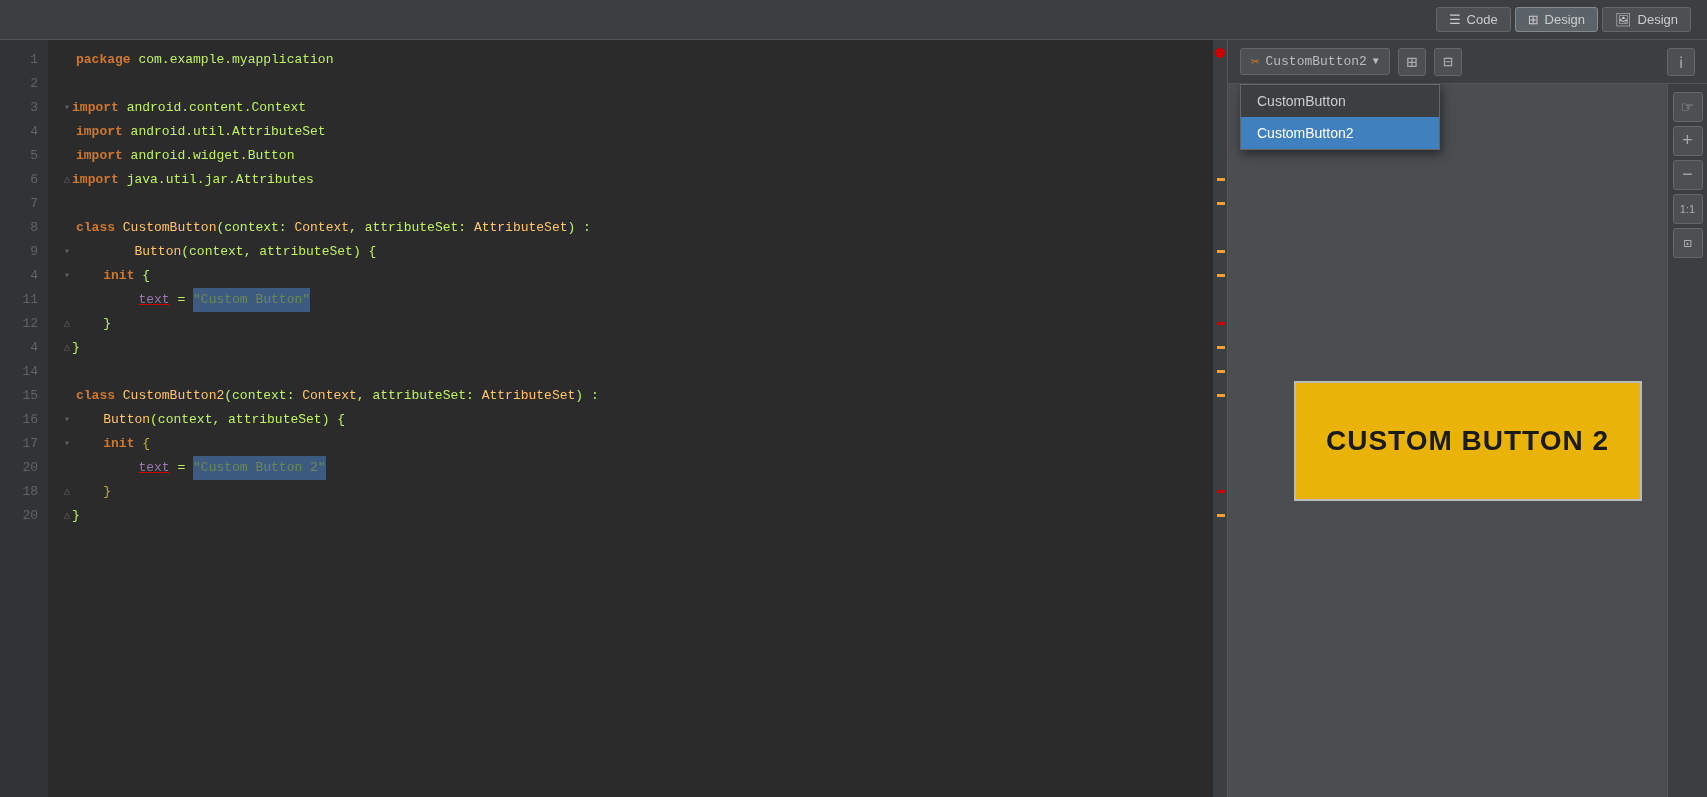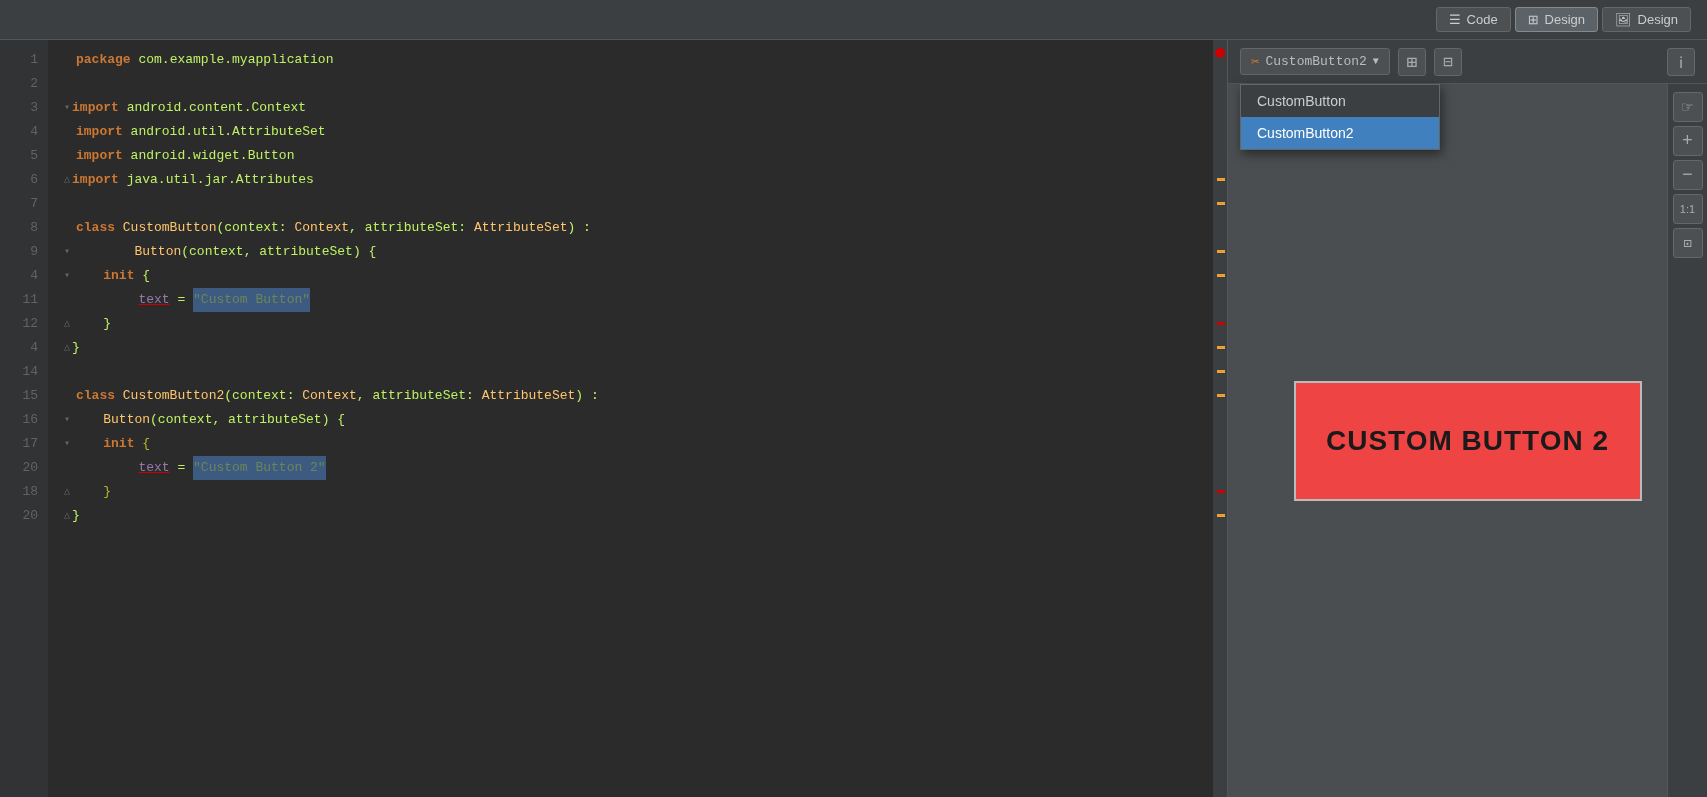--- a/index.html
+++ b/index.html
@@ -195,21 +195,21 @@
     .design-canvas {
       flex: 1;
       background: #4b4e51;
       display: flex;
       align-items: center;
       justify-content: center;
       position: relative;
     }
 
     .preview-button {
-      background: #ef4444;
+      background: #eab308;
       border: 2px solid #bbb;
       width: 348px;
       height: 120px;
       display: flex;
       align-items: center;
       justify-content: center;
       cursor: pointer;
     }
     .preview-button-text {
       font-size: 28px;

